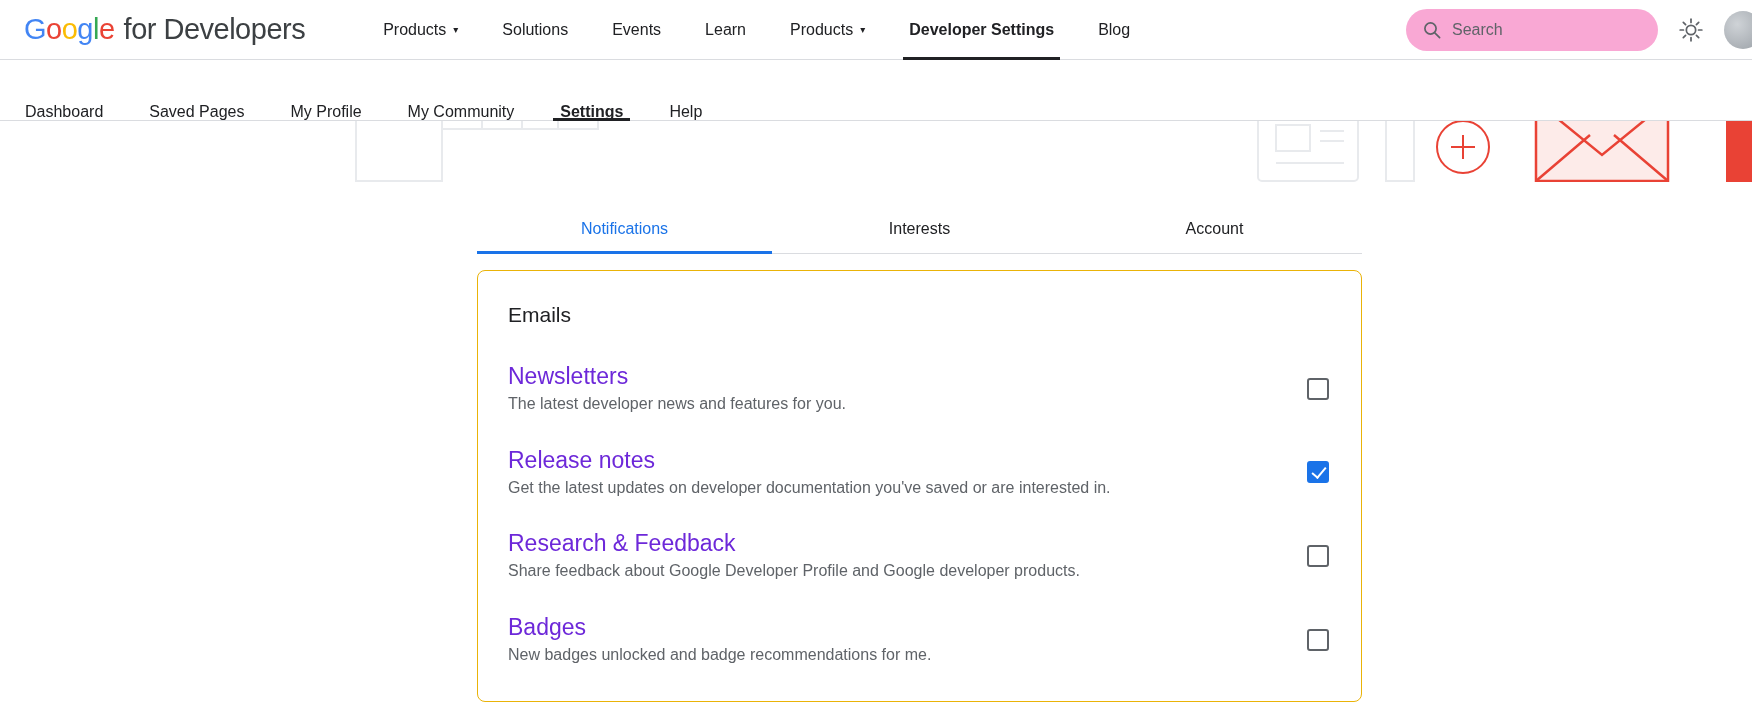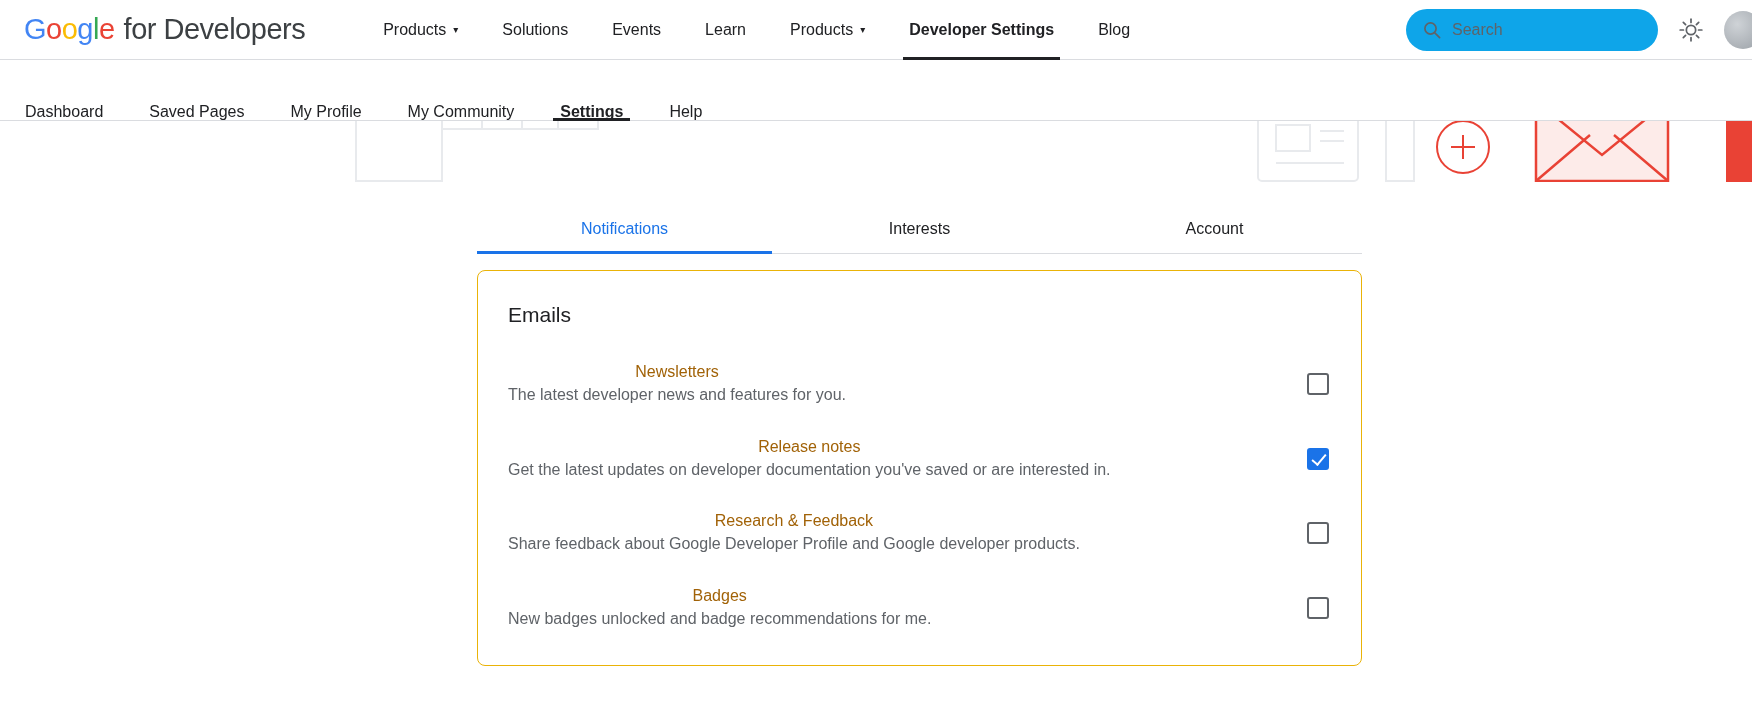--- a/index.html
+++ b/index.html
@@ -8,21 +8,21 @@
   
   .header{height:60px;display:flex;align-items:center;padding:0 24px;border-bottom:1px solid #dadce0;background:#fff;}
   .logo{display:flex;align-items:baseline;font-size:29px;letter-spacing:-0.5px;cursor:pointer;white-space:nowrap;flex:none;}
   .gl-b{color:#4285f4}.gl-r{color:#ea4335}.gl-y{color:#fbbc04}.gl-g{color:#34a853}
   .logo-suffix{color:#3c4043;margin-left:9px;}
   .primary-nav{display:flex;margin-left:56px;height:60px;flex:none;}
   .nav-item{position:relative;display:flex;align-items:center;height:60px;padding:0 22px;font-size:16px;color:#202124;cursor:pointer;white-space:nowrap;}
   .nav-item.active{font-weight:700;}
   .nav-item.active::after{content:"";position:absolute;left:16px;right:16px;bottom:0;height:3px;background:#202124;}
   .chevron{font-size:10px;margin-left:7px;color:#202124;}
-  .search-box{margin-left:auto;width:252px;height:42px;background:#0ea5e9;border-radius:21px;display:flex;align-items:center;padding:0 16px;gap:10px;flex:none;cursor:text;}
+  .search-box{margin-left:auto;width:252px;height:42px;background:#f9a8d4;border-radius:21px;display:flex;align-items:center;padding:0 16px;gap:10px;flex:none;cursor:text;}
   .search-input{border:none;outline:none;background:transparent;font-size:16px;color:#3c4043;flex:1;min-width:0;font-family:inherit;}
   .search-input::placeholder{color:#5f6368;}
   .icon-btn{margin-left:20px;width:26px;height:26px;display:flex;align-items:center;justify-content:center;cursor:pointer;flex:none;}
   .avatar{margin-left:20px;margin-right:-34px;width:38px;height:38px;border-radius:50%;background:radial-gradient(circle at 35% 35%, #cfd3d7, #9aa0a6);flex:none;cursor:pointer;}
 
   
   .subnav{height:61px;display:flex;align-items:center;padding:0 2px;border-bottom:1px solid #dadce0;background:#fff;}
   .subnav-item{position:relative;display:flex;align-items:flex-end;height:61px;padding:0 23px;font-size:16px;color:#202124;cursor:pointer;white-space:nowrap;}
   .subnav-item.active{font-weight:700;text-decoration:underline;}
   .subnav-item.active::after{content:"";position:absolute;left:16px;right:16px;bottom:0;height:3px;background:#202124;}
@@ -33,21 +33,21 @@
 
   
   .content{width:885px;margin-left:477px;}
   .tabs{display:flex;border-bottom:1px solid #dadce0;margin-top:25px;}
   .tab{flex:1;text-align:center;padding:13px 0 15px;font-size:16px;color:#202124;cursor:pointer;position:relative;}
   .tab.active{color:#1a73e8;font-weight:500;}
   .tab.active::after{content:"";position:absolute;left:0;right:0;bottom:-1px;height:3px;background:#1a73e8;}
   .card{margin-top:16px;border:1px solid #eab308;border-radius:8px;padding:32px 32px 4px 30px;background:#fff;}
   .card-title{font-size:21px;font-weight:400;color:#202124;margin-bottom:36px;}
   .email-row{display:flex;align-items:center;justify-content:space-between;gap:48px;margin-bottom:32px;}
-  .setting-title{font-size:16px;color:#a16207;margin-bottom:3px;text-align:center;}
+  .setting-title{font-size:23px;color:#6d28d9;margin-bottom:3px;}
   .setting-desc{font-size:16px;color:#5f6368;line-height:1.35;}
   .checkbox{width:22px;height:22px;border:2px solid #5f6368;border-radius:3px;background:#fff;flex:none;cursor:pointer;position:relative;}
   .checkbox.checked{background:#1a73e8;border-color:#1a73e8;}
   .checkbox.checked::after{content:"";position:absolute;left:6px;top:1px;width:6px;height:12px;border:solid #fff;border-width:0 2.5px 2.5px 0;transform:rotate(40deg);}
 </style>
 </head>
 <body>
 
 <header class="header">
   <div class="logo">

